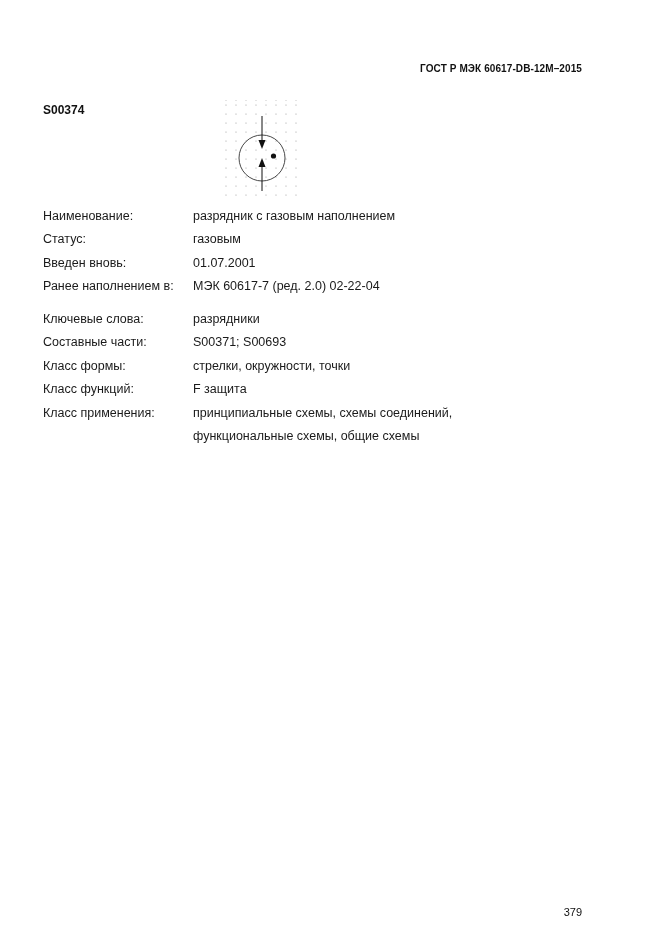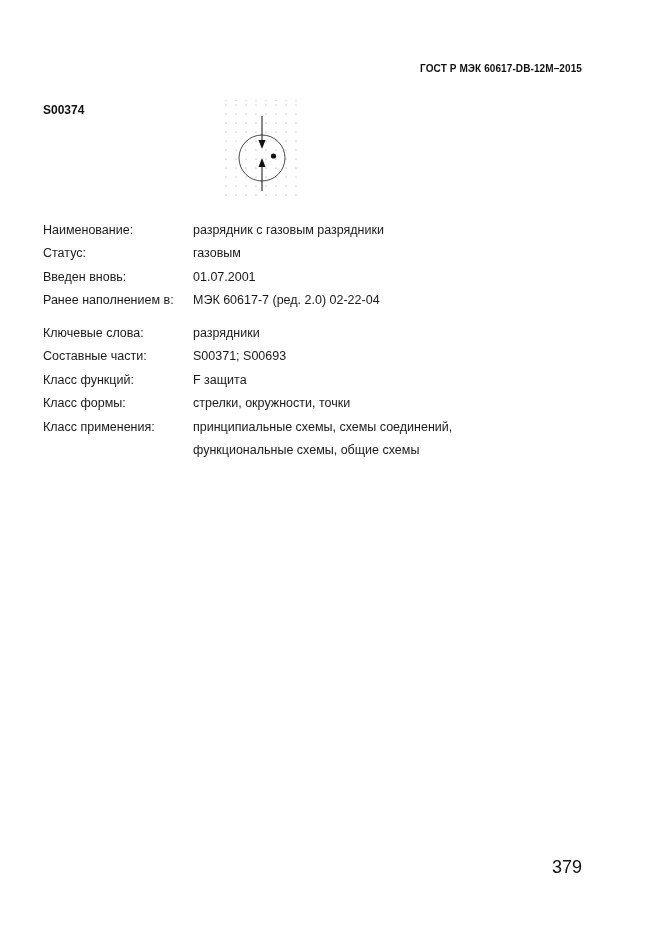--- a/index.html
+++ b/index.html
@@ -9,26 +9,26 @@
     }
     .header {
       position: absolute; top: 63px; right: 79px;
       font-size: 10px; font-weight: bold; letter-spacing: 0.1px;
     }
     .code {
       position: absolute; left: 43px; top: 103px;
       font-size: 12px; font-weight: bold;
     }
     .symbol { position: absolute; left: 218px; top: 100px; width: 90px; height: 102px; }
-    .fields { position: absolute; left: 43px; top: 204px; font-size: 12.5px; margin-top: 14px; }
+    .fields { position: absolute; left: 43px; top: 204px; font-size: 12.5px; }
     .row { display: flex; height: 23.5px; align-items: center; }
     .row .label { width: 150px; color: #1a1a1a; }
     .row .value { color: #1a1a1a; }
     .gap { height: 9px; }
-    .page-number { position: absolute; right: 79px; top: 857px; font-size: 18px; }
+    .page-number { position: absolute; right: 79px; top: 906px; font-size: 11px; }
   </style>
 </head>
 <body>
 
 <div class="header">ГОСТ Р МЭК 60617-DB-12M–2015</div>
 
 <div class="code">S00374</div>
 
 <div class="symbol">
   <svg width="90" height="102" viewBox="0 0 90 102" xmlns="http://www.w3.org/2000/svg">
@@ -61,21 +61,21 @@
     <polygon points="40.5,40 47.5,40 44,49" fill="#111"></polygon>
     <line x1="44" y1="62" x2="44" y2="91" stroke="#111" stroke-width="1"></line>
     <polygon points="40.5,67 47.5,67 44,58" fill="#111"></polygon>
     <circle cx="55.5" cy="56" r="2.6" fill="#111"></circle>
   </svg>
 </div>
 
 <div class="fields">
   <div class="row">
     <span class="label">Наименование:</span>
-    <span class="value">разрядник с газовым разрядники</span>
+    <span class="value">разрядник с газовым наполнением</span>
   </div>
   <div class="row">
     <span class="label">Статус:</span>
     <span class="value">газовым</span>
   </div>
   <div class="row">
     <span class="label">Введен вновь:</span>
     <span class="value">01.07.2001</span>
   </div>
   <div class="row">
@@ -87,26 +87,26 @@
 
   <div class="row">
     <span class="label">Ключевые слова:</span>
     <span class="value">разрядники</span>
   </div>
   <div class="row">
     <span class="label">Составные части:</span>
     <span class="value">S00371; S00693</span>
   </div>
   <div class="row">
+    <span class="label">Класс формы:</span>
+    <span class="value">стрелки, окружности, точки</span>
+  </div>
+  <div class="row">
     <span class="label">Класс функций:</span>
     <span class="value">F защита</span>
-  </div>
-  <div class="row">
-    <span class="label">Класс формы:</span>
-    <span class="value">стрелки, окружности, точки</span>
   </div>
   <div class="row">
     <span class="label">Класс применения:</span>
     <span class="value">принципиальные схемы, схемы соединений,</span>
   </div>
   <div class="row">
     <span class="label"></span>
     <span class="value">функциональные схемы, общие схемы</span>
   </div>
 </div>

